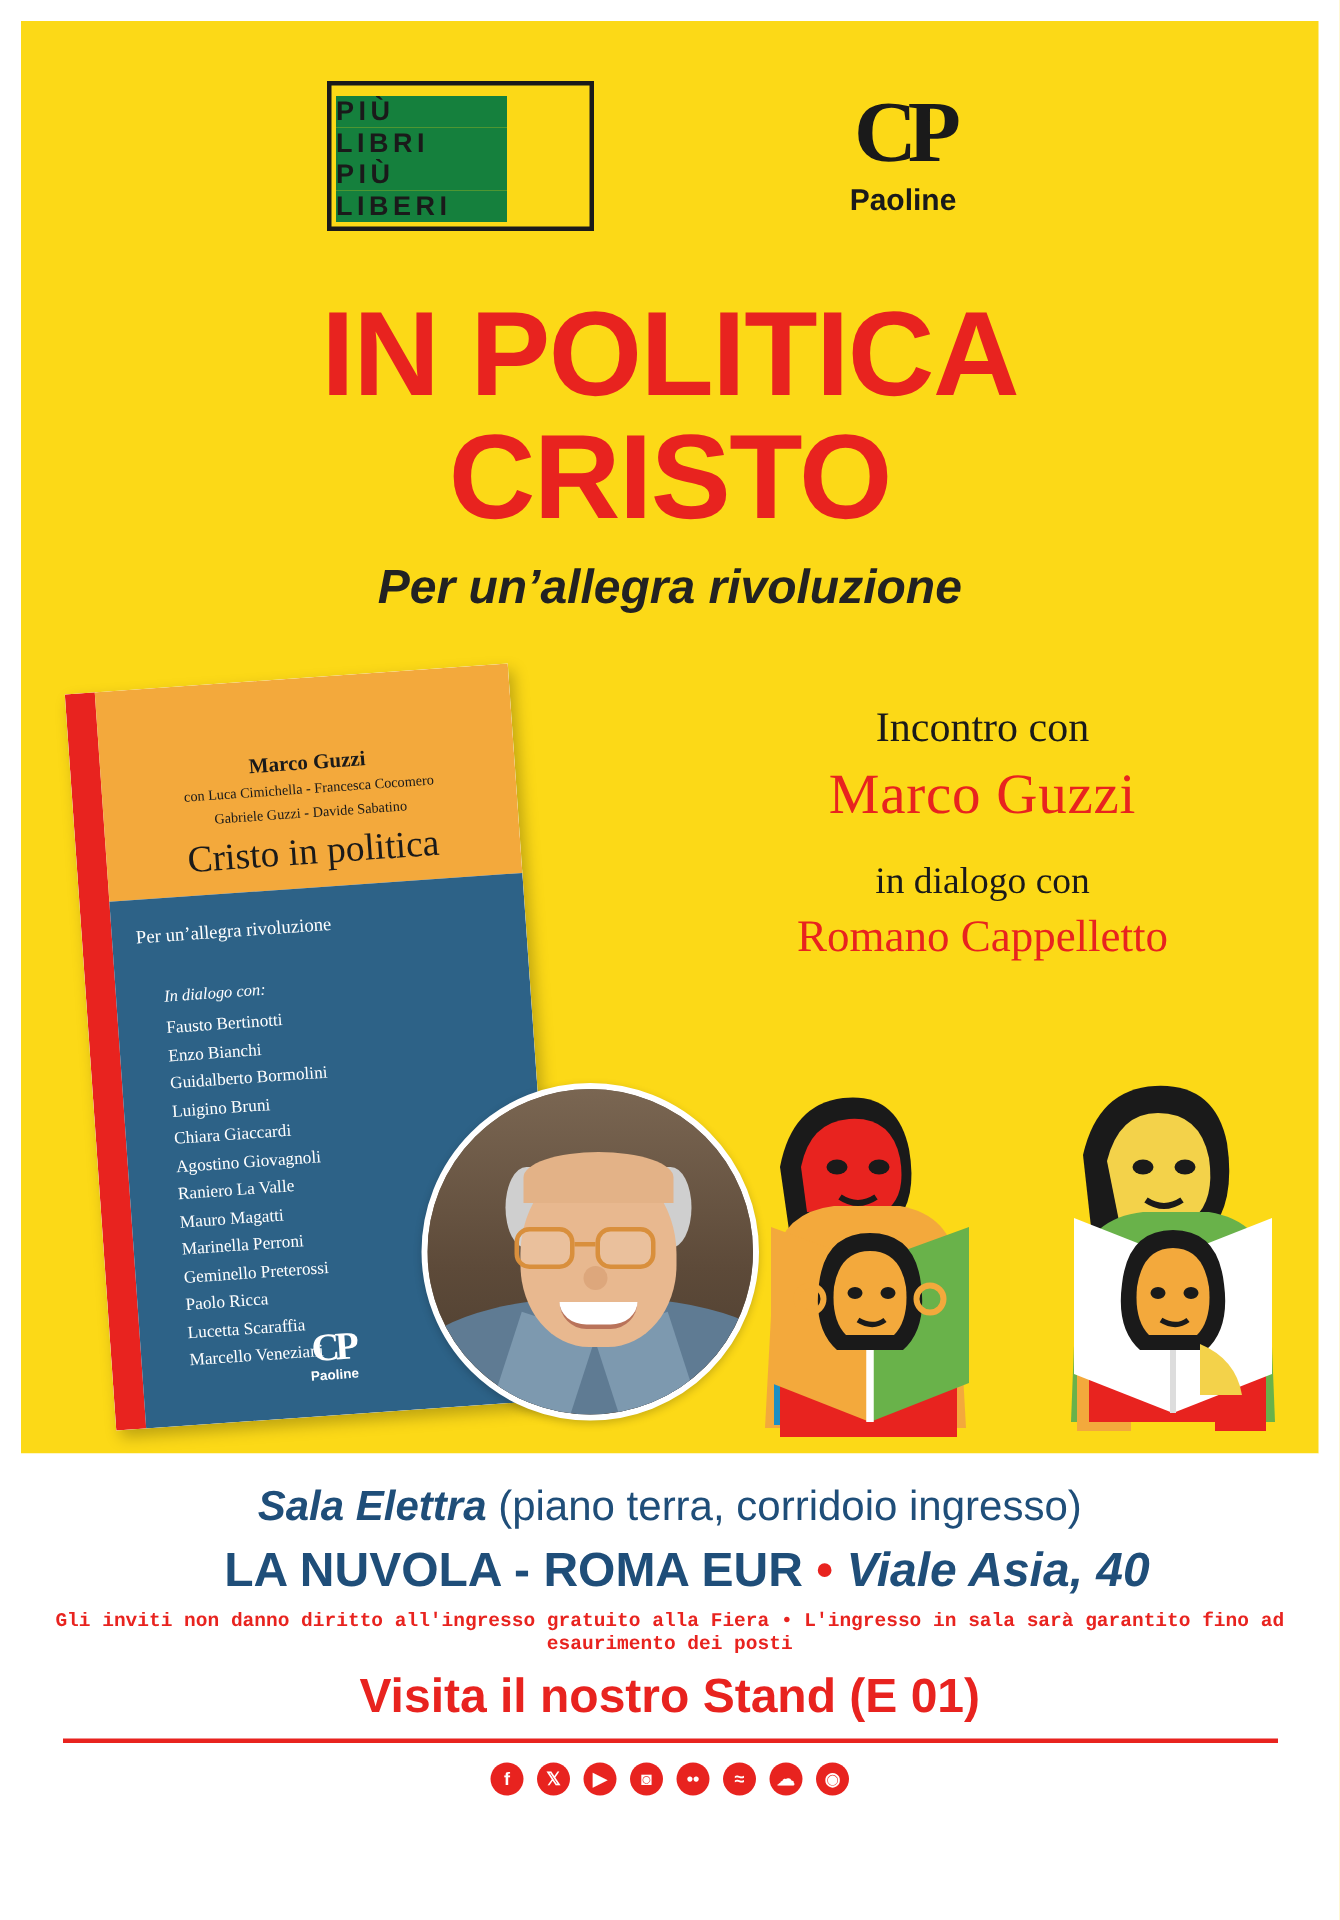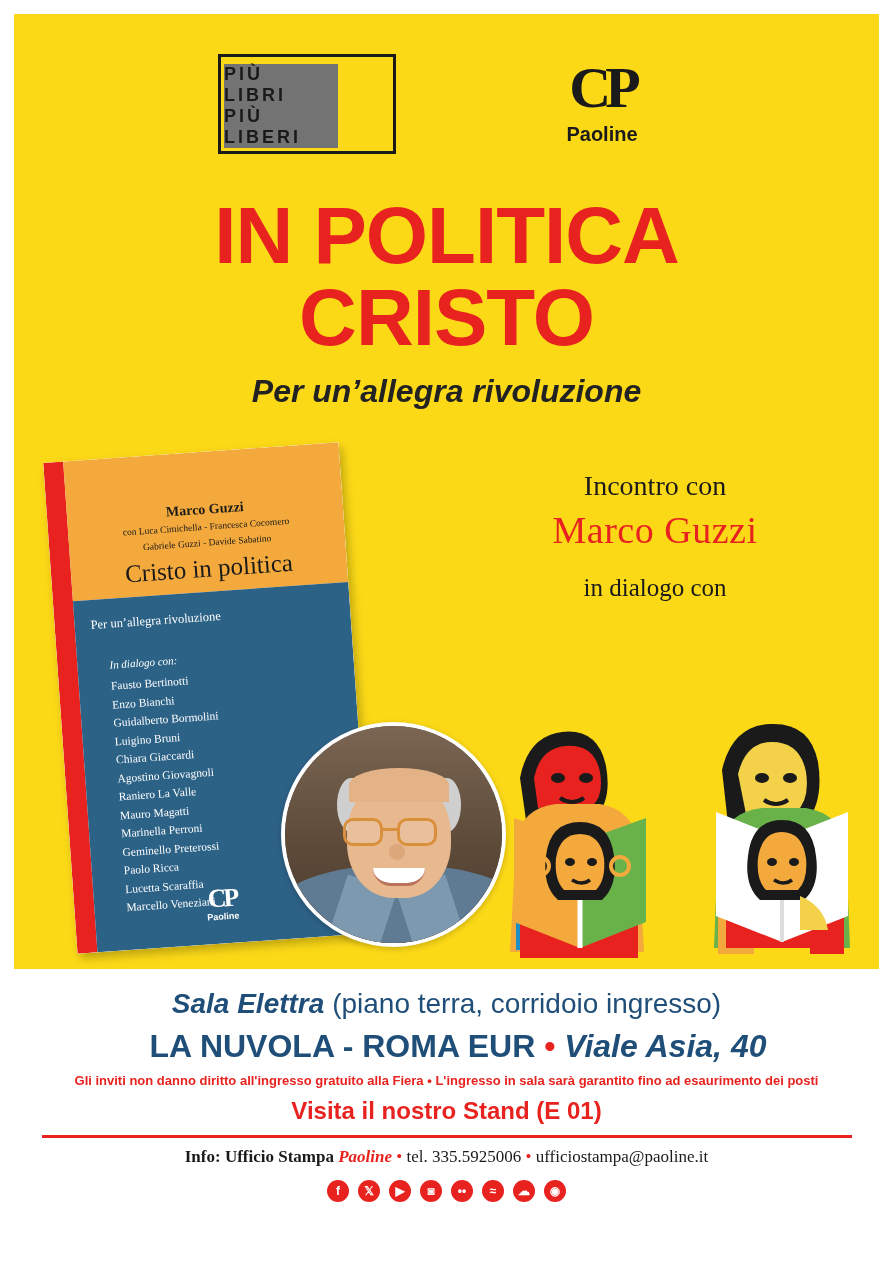--- a/index.html
+++ b/index.html
@@ -47,21 +47,21 @@
     padding: 2px 6px 2px 0;
     z-index: 2;
   }
   .plpl-logo .words div {
     font-family: "Liberation Sans", sans-serif;
     font-weight: bold;
     font-size: 18px;
     line-height: 21px;
     letter-spacing: 3px;
     color: #1a1a1a;
-    background: #737373;
+    background: #15803d;
   }
   .paoline-logo {
     position: absolute;
     left: 552px; top: 57px;
     width: 100px; height: 100px;
     text-align: center;
   }
   .paoline-logo .mark {
     font-family: "Liberation Serif", serif;
     font-size: 58px;
@@ -334,30 +334,30 @@
     font-family: "Liberation Sans", sans-serif;
     font-weight: bold;
     font-size: 32px;
     color: #1f4e79;
     padding-left: 23px;
   }
   .d-venue .sep { color: #e8231f; }
   .d-venue .it { font-style: italic; }
   .d-note {
     margin-top: 8px;
-    font-family: Liberation Sans, sans-serif;
+    font-family: Liberation Mono, monospace;
     font-weight: bold;
     font-size: 13px;
     color: #e8231f;
   }
   .d-stand {
     margin-top: 9px;
     font-family: "Liberation Sans", sans-serif;
     font-weight: bold;
-    font-size: 24px;
+    font-size: 32px;
     color: #e8231f;
   }
   .divider {
     margin: 10px auto 0;
     width: 810px; height: 3px;
     background: #e8231f;
   }
   .d-info {
     margin-top: 9px;
     font-family: "Liberation Serif", serif;
@@ -510,44 +510,36 @@
     <div class="glassR"></div>
     <div class="bridge"></div>
     <div class="nose"></div>
     <div class="mouth"></div>
   </div>
 
   <div class="meet">
     <div class="line1">Incontro con</div>
     <div class="guest">Marco Guzzi</div>
     <div class="line2">in dialogo con</div>
+    <div class="guest2">Romano Cappelletto</div>
   </div>
 
   <div class="details">
     <div class="d-room">
       <span class="it">Sala Elettra</span>
       <span>(piano terra, corridoio ingresso)</span>
     </div>
     <div class="d-venue">
       <span>LA NUVOLA - ROMA EUR</span>
       <span class="sep">•</span>
       <span class="it">Viale Asia, 40</span>
     </div>
     <div class="d-note">Gli inviti non danno diritto all'ingresso gratuito alla Fiera • L'ingresso in sala sarà garantito fino ad esaurimento dei posti</div>
     <div class="d-stand">Visita il nostro Stand (E 01)</div>
     <div class="divider"></div>
-    <div class="d-info">
-      <b>Info:</b>
-      <b>Ufficio Stampa</b>
-      <span class="brand">Paoline</span>
-      <span class="dot">•</span>
-      <span>tel. 335.5925006</span>
-      <span class="dot">•</span>
-      <span>ufficiostampa@paoline.it</span>
-    </div>
     <div class="socials">
       <div class="s">f</div>
       <div class="s">𝕏</div>
       <div class="s">▶</div>
       <div class="s">◙</div>
       <div class="s">••</div>
       <div class="s">≈</div>
       <div class="s">☁</div>
       <div class="s">◉</div>
     </div>

